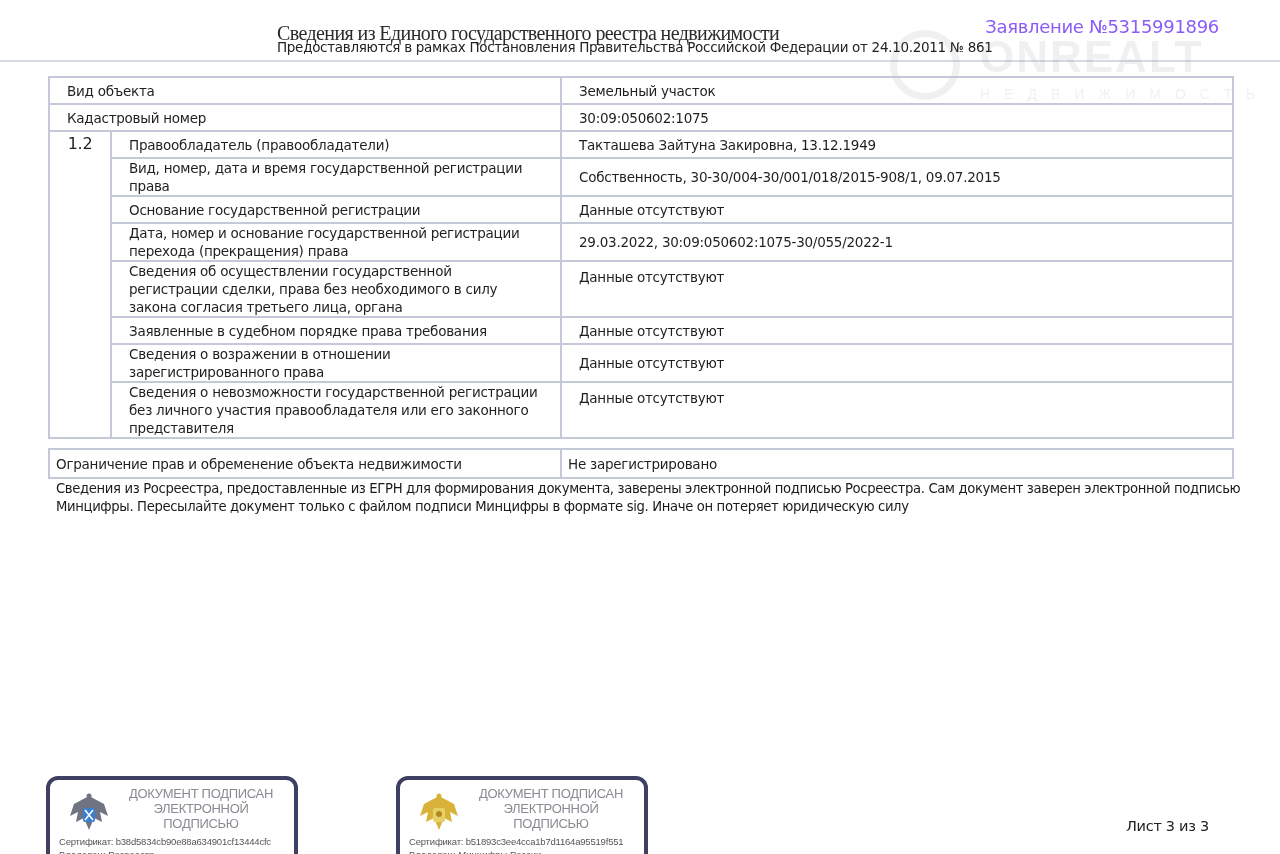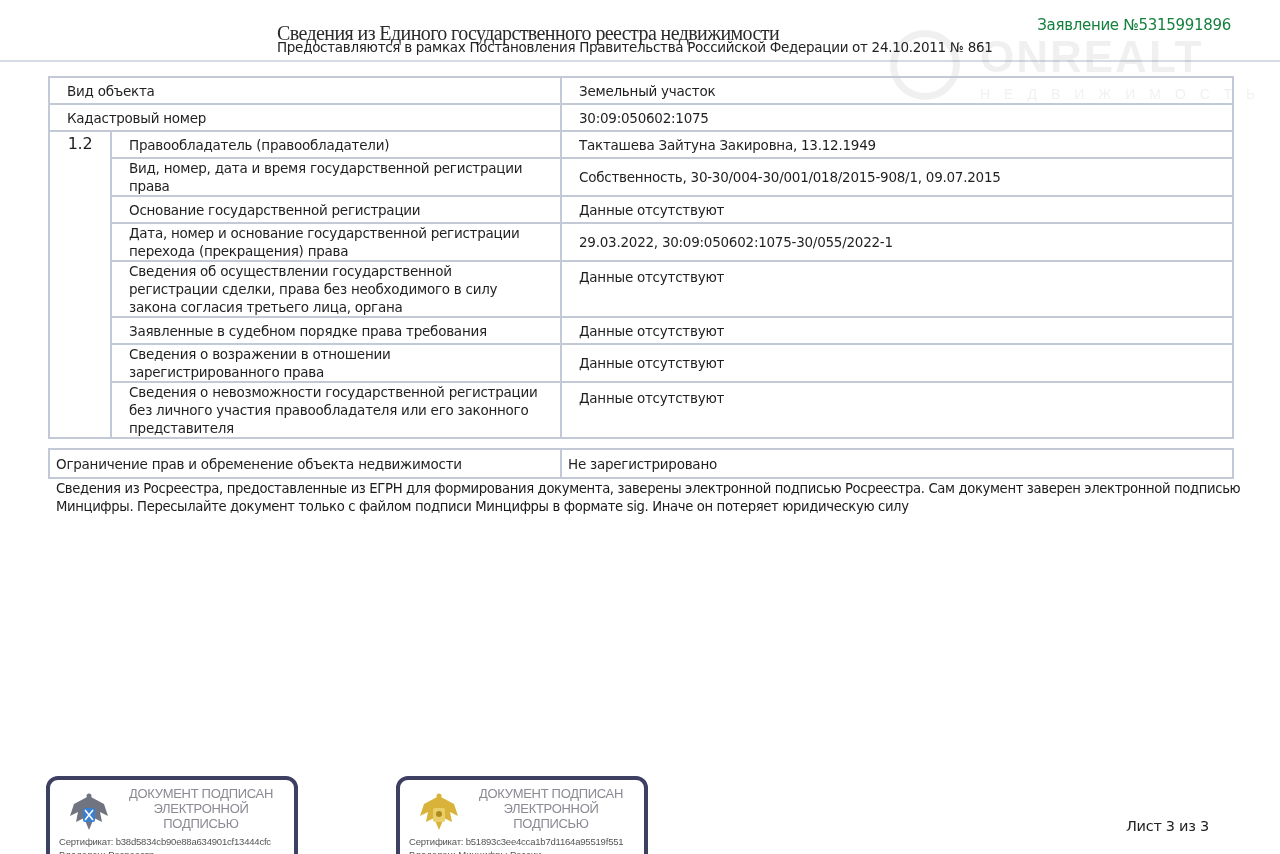--- a/index.html
+++ b/index.html
@@ -6,21 +6,21 @@
   body {
     width: 1280px; height: 854px; overflow: hidden; background: #ffffff;
     font-family: "DejaVu Sans", sans-serif; color: #1a1a1a; position: relative;
   }
   .header { position: absolute; left: 0; top: 0; width: 1280px; height: 60px; border-bottom: 2px solid #d5dbe2; }
   .logo { position: absolute; left: 48px; top: 8px; font-family: "Liberation Sans", sans-serif; font-weight: bold; font-size: 31px; letter-spacing: -0.5px; line-height: 36px; }
   .logo .gos { color: #0d4f8b; }
   .logo .uslugi { color: #e4244f; }
   .title { position: absolute; left: 277px; top: 0; font-size: 20px; color: #2b2b2b; font-family: Liberation Serif, serif; letter-spacing: -0.6px; white-space: nowrap; margin-top: 22px; }
   .subtitle { position: absolute; left: 277px; top: 39px; font-size: 13.5px; color: #222; letter-spacing: -0.3px; white-space: nowrap; }
-  .app-number { position: absolute; right: 49px; top: 16px; font-size: 15px; color: #15803d; letter-spacing: -0.3px; white-space: nowrap; }
+  .app-number { position: absolute; right: 61px; top: 16px; font-size: 18px; color: #8b5cf6; letter-spacing: -0.3px; white-space: nowrap; }
 
   .watermark { position: absolute; left: 880px; top: 20px; width: 360px; height: 90px; pointer-events: none; opacity: 0.09; }
   .watermark .wm-text { position: absolute; left: 100px; top: 12px; font-family: "Liberation Sans", sans-serif; font-weight: bold; font-size: 44px; color: #666; letter-spacing: 2px; }
   .watermark .wm-sub { position: absolute; left: 100px; top: 66px; font-family: "Liberation Sans", sans-serif; font-size: 14px; color: #666; letter-spacing: 14px; }
   .watermark .wm-shape { position: absolute; left: 10px; top: 10px; width: 70px; height: 70px; border: 7px solid #666; border-radius: 50%; box-sizing: border-box; }
 
   table.main { position: absolute; left: 48px; top: 76px; width: 1184px; border-collapse: collapse; font-size: 13.5px; letter-spacing: -0.25px; table-layout: fixed; }
   table.main td { border: 2px solid #c3c9d6; padding: 0 17px; vertical-align: middle; color: #1f1f1f; line-height: 18px; }
   table.main td.top { vertical-align: top; padding-top: 6px; }
   table.main td.num { text-align: center; vertical-align: top; font-size: 16px; padding-top: 3px; margin-left: 9px; }

